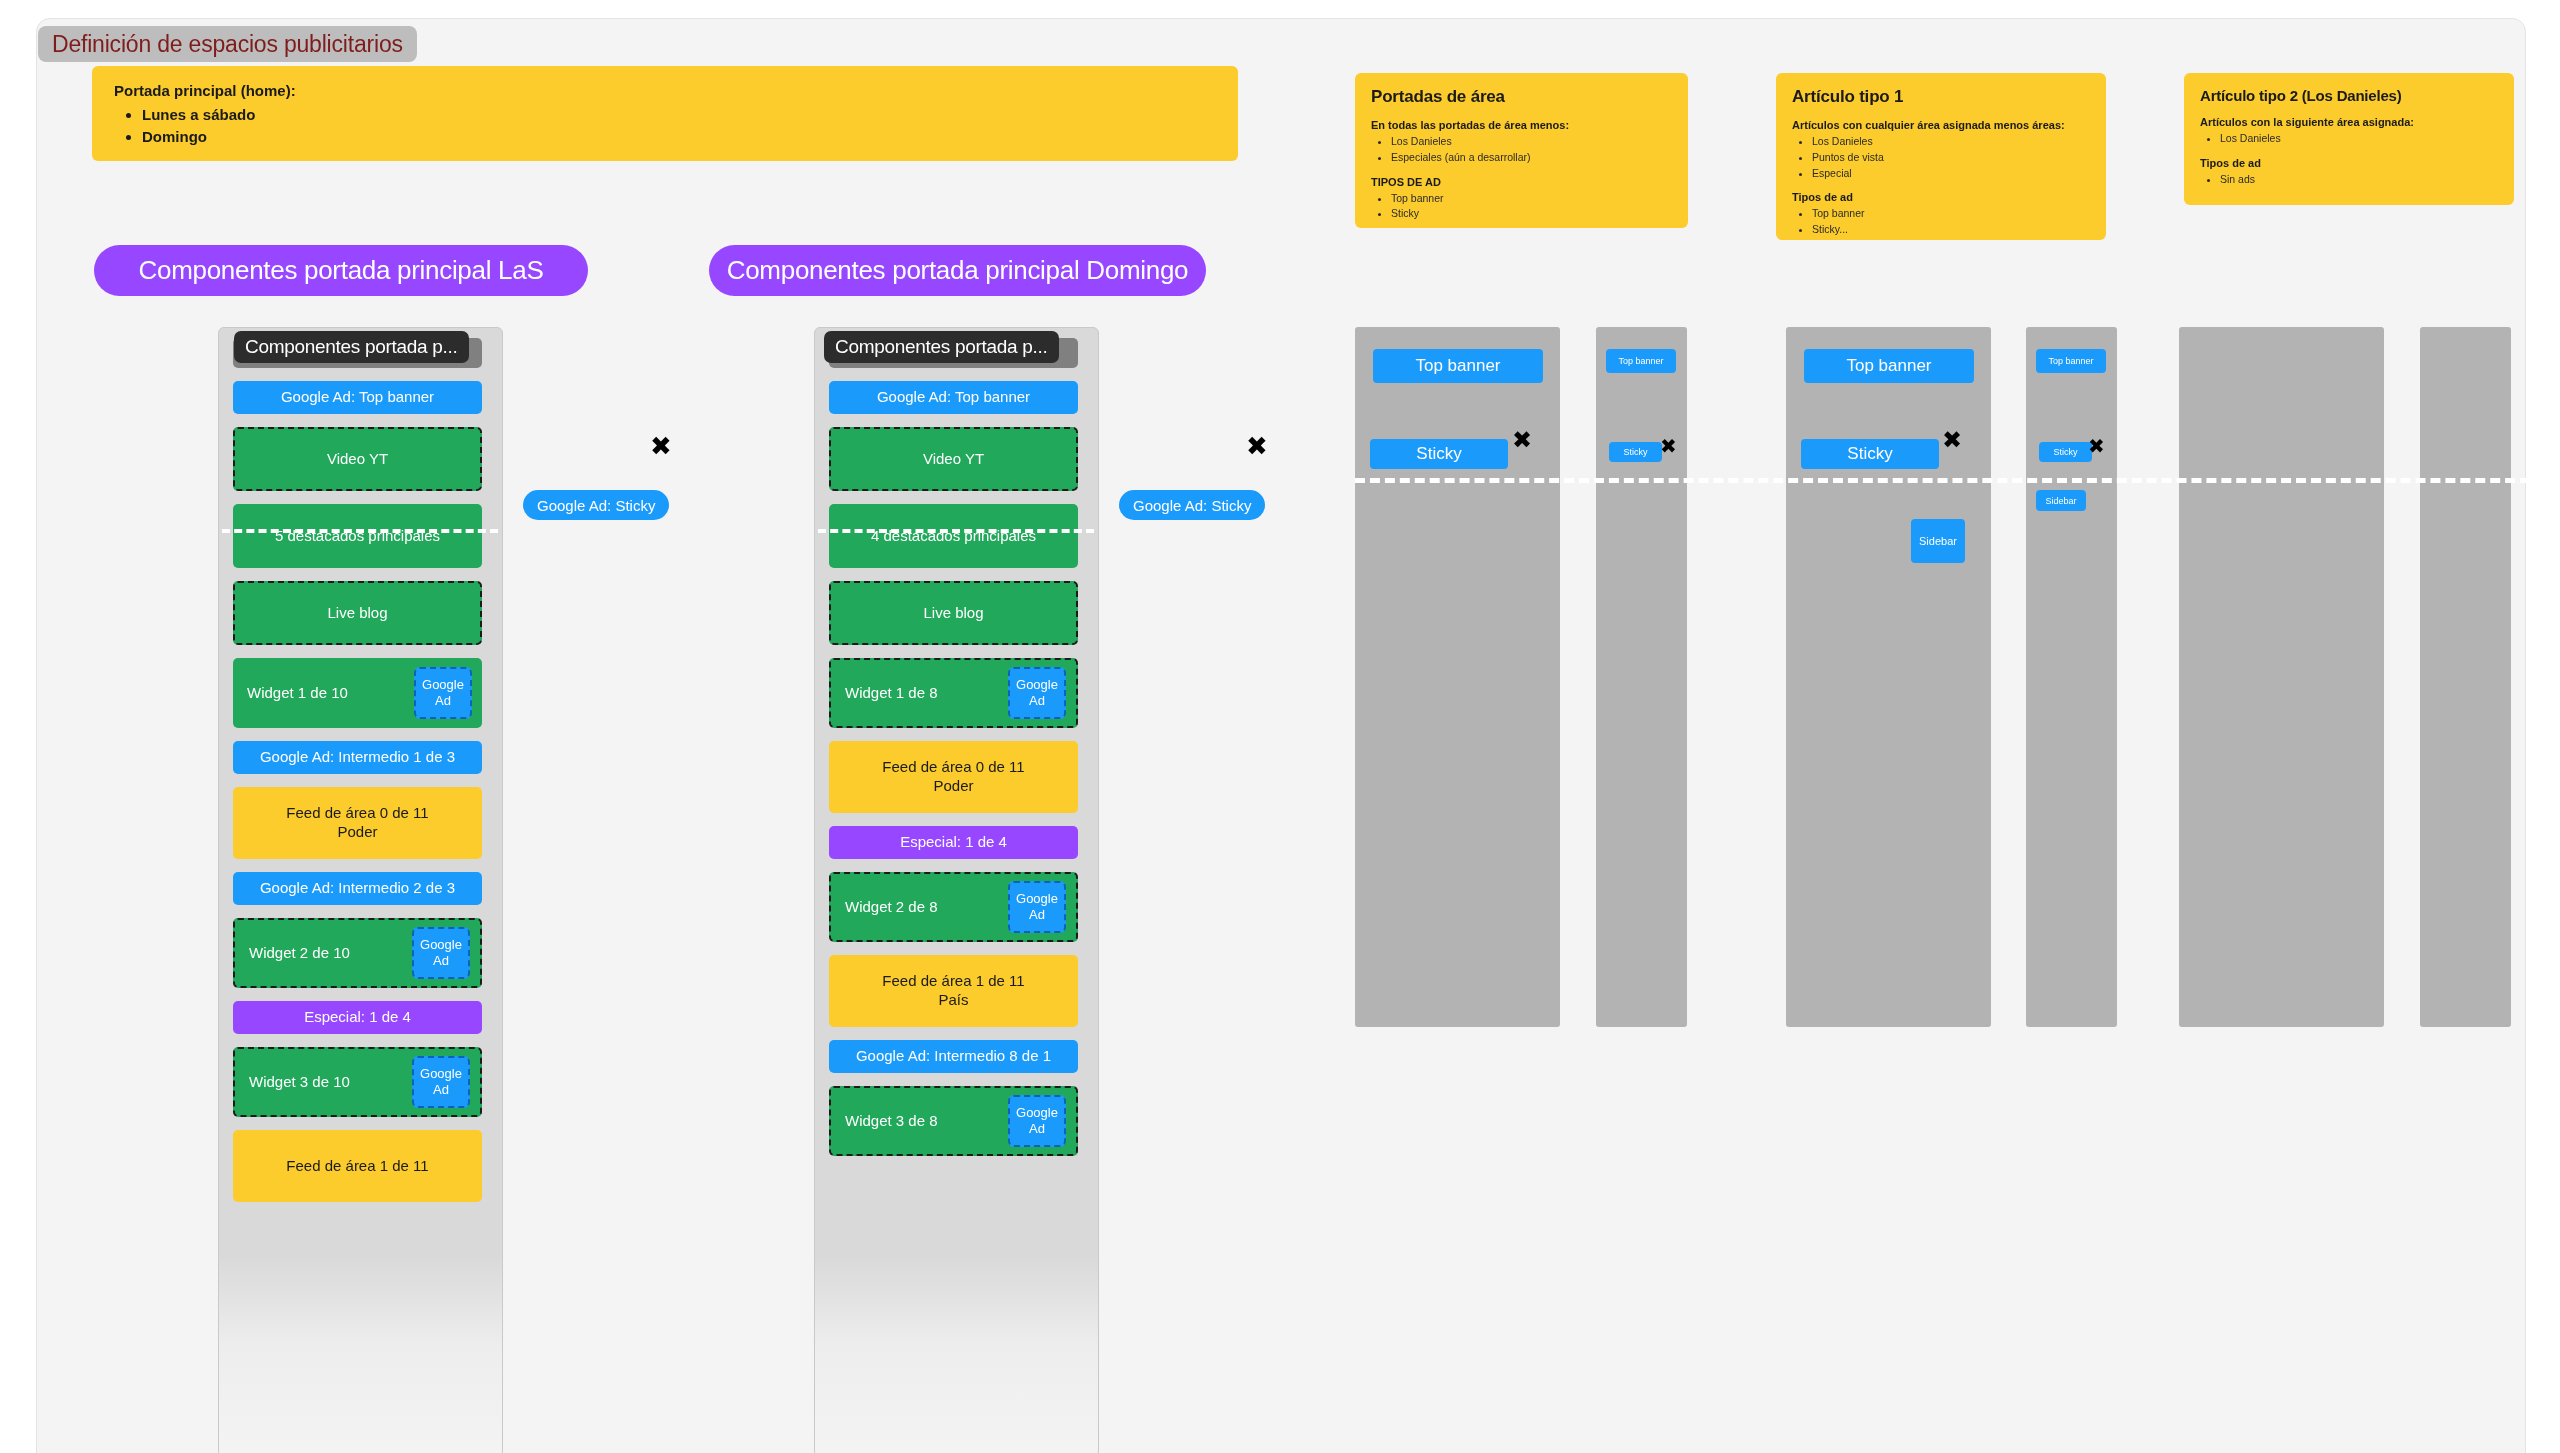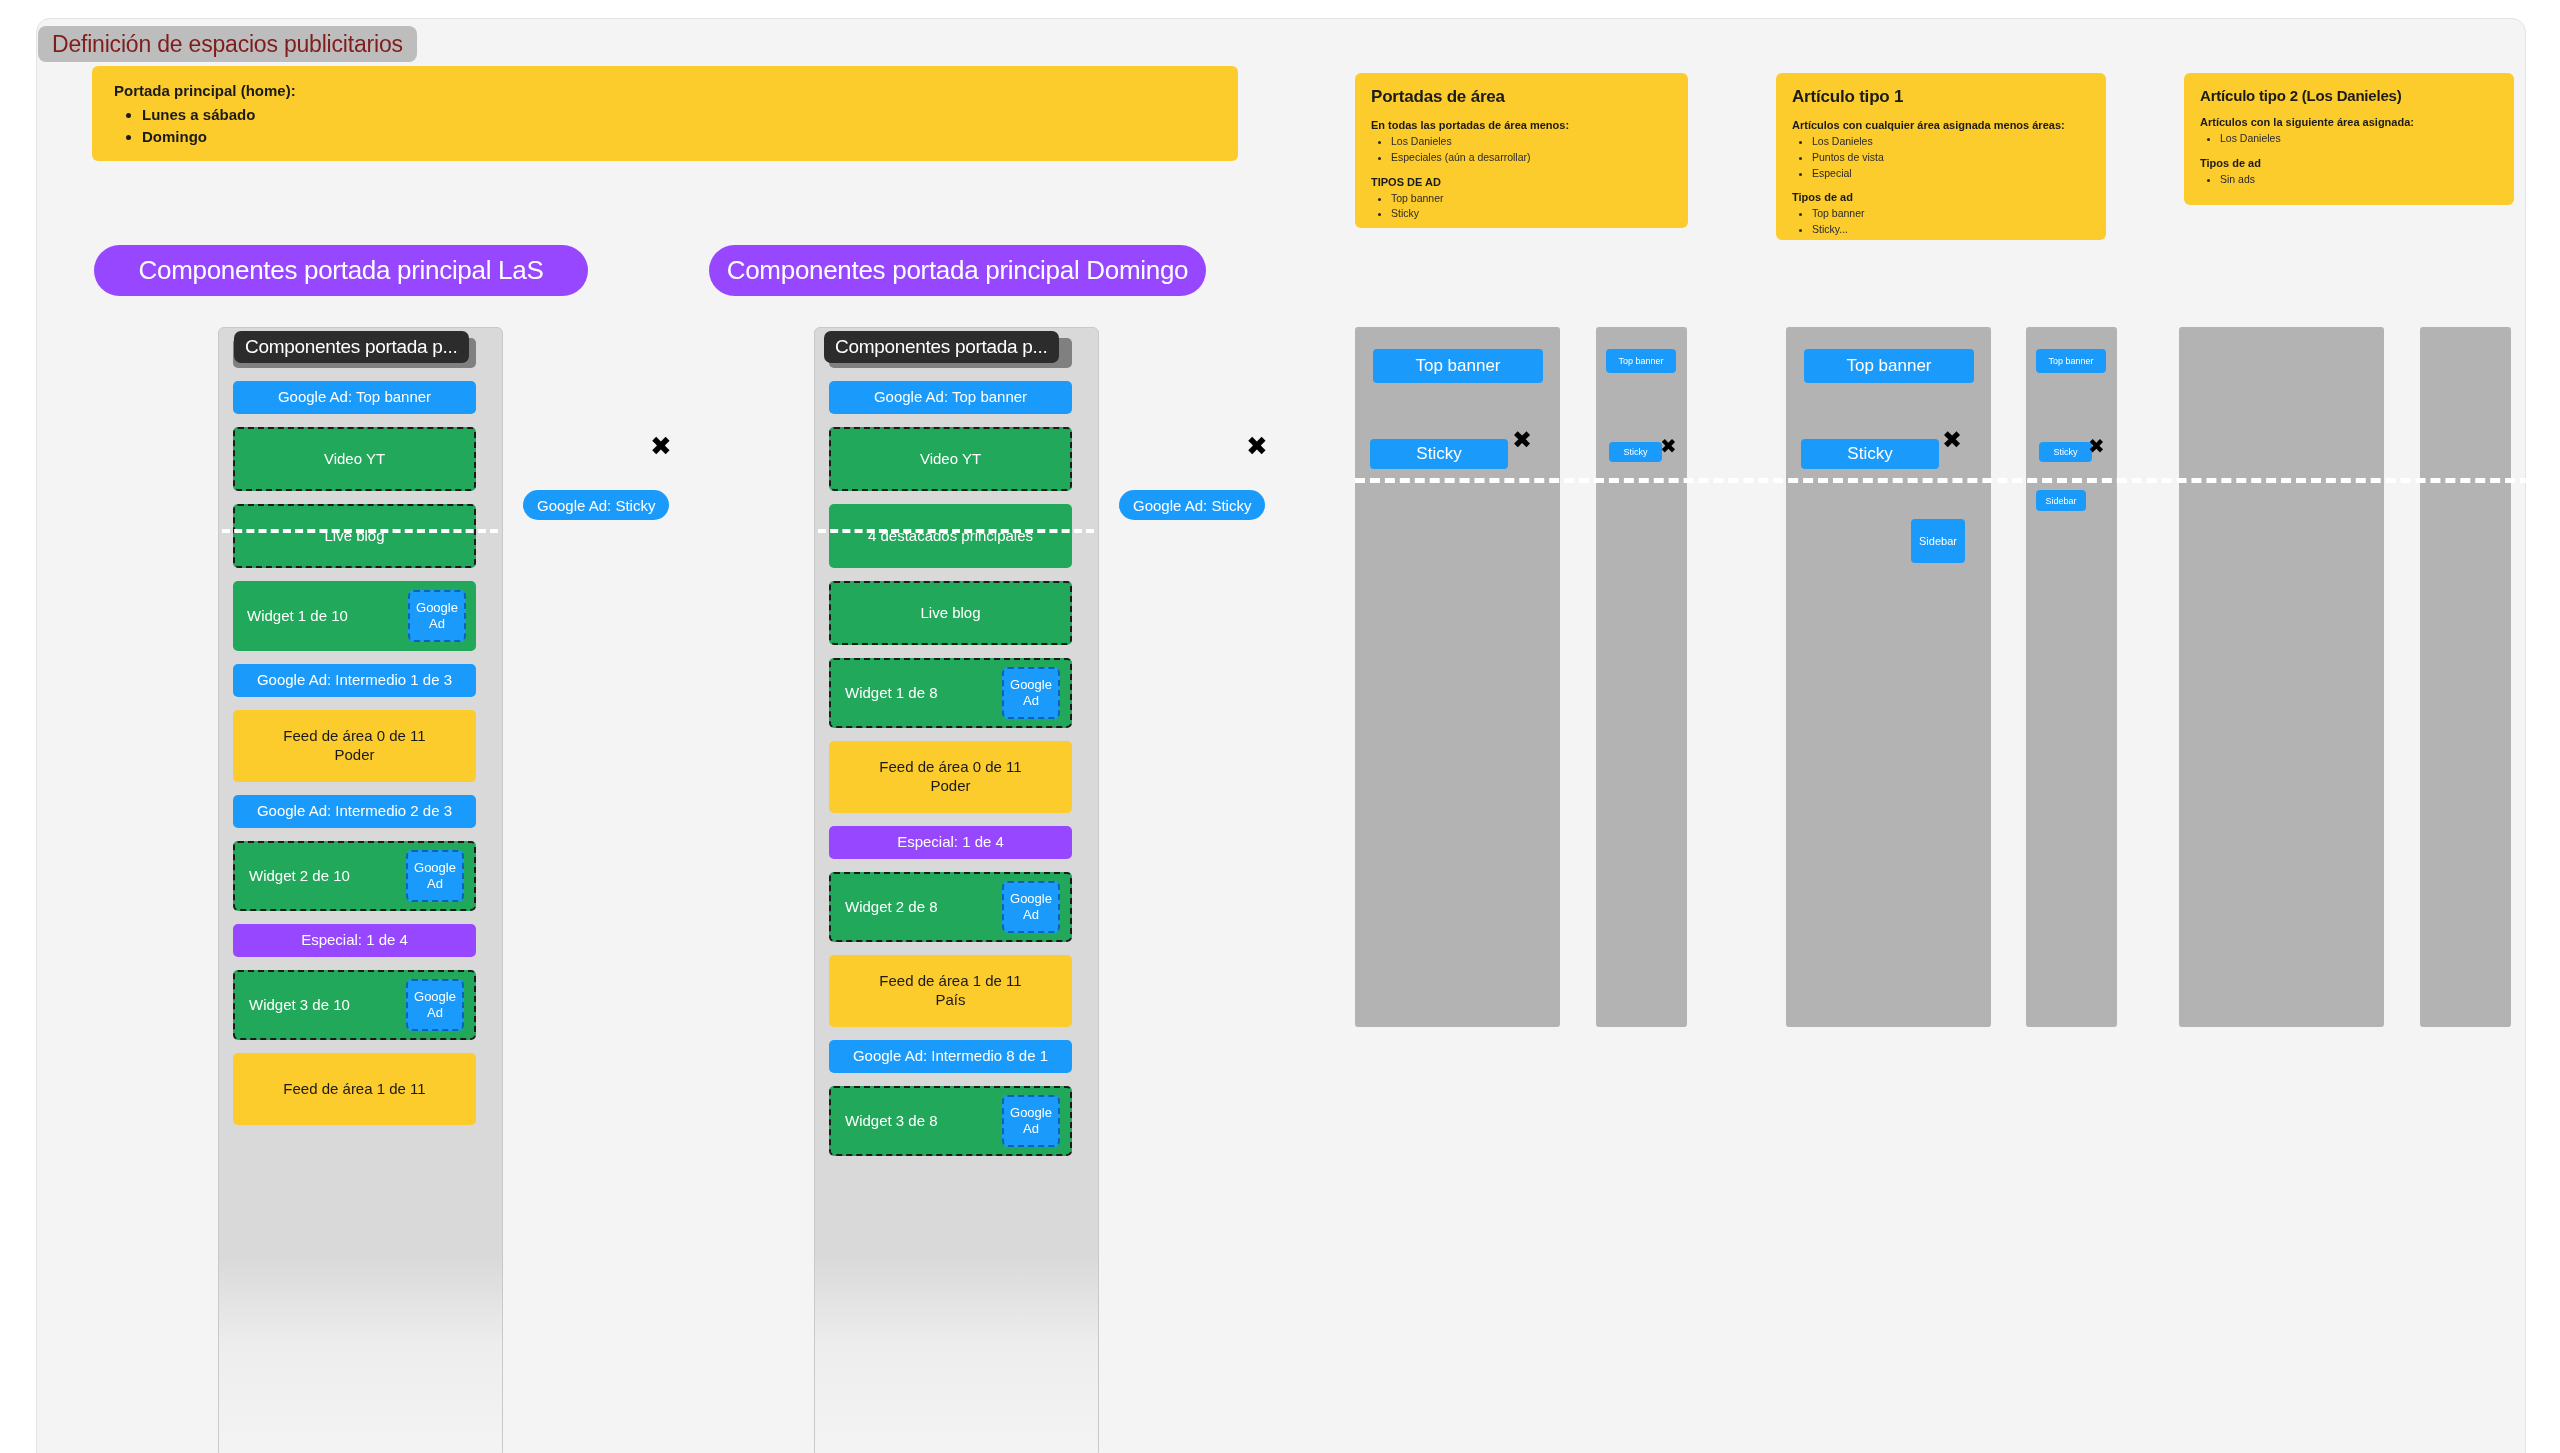--- a/index.html
+++ b/index.html
@@ -108,21 +108,21 @@
     font-size: 19px;
     letter-spacing: -0.3px;
     white-space: nowrap;
     z-index: 30;
   }
   #frame-label-las     { left: 234px; }
   #frame-label-domingo { left: 824px; }
 
   .frame-inner {
     position: relative;
-    padding: 12px 26px 0 14px;
+    padding: 12px 20px 0 14px;
     display: flex; flex-direction: column; gap: 13px;
   }
 
   
   .blk {
     position: relative;
     border-radius: 5px;
     display: flex; align-items: center; justify-content: center;
     color: #ffffff;
     font-size: 15px;
@@ -320,20 +320,23 @@
   <div class="frame" id="frame-las">
     <div class="frame-inner" id="inner-las">
         <div class="blk header">
           <span>Header + Nav menu</span>
         </div>
         <div class="blk ad">
           <span>Google Ad: Top banner</span>
         </div>
         <div class="blk green dashed h76">
           <span>Video YT</span>
+        </div>
+        <div class="blk green h76">
+          <span>5 destacados principales</span>
         </div>
         <div class="blk green dashed h76">
           <span>Live blog</span>
         </div>
         <div class="blk green widget">
           <span class="widget-label">Widget 1 de 10</span>
           <div class="mini-ad">
             <span>Google</span>
             <span>Ad</span>
           </div>

